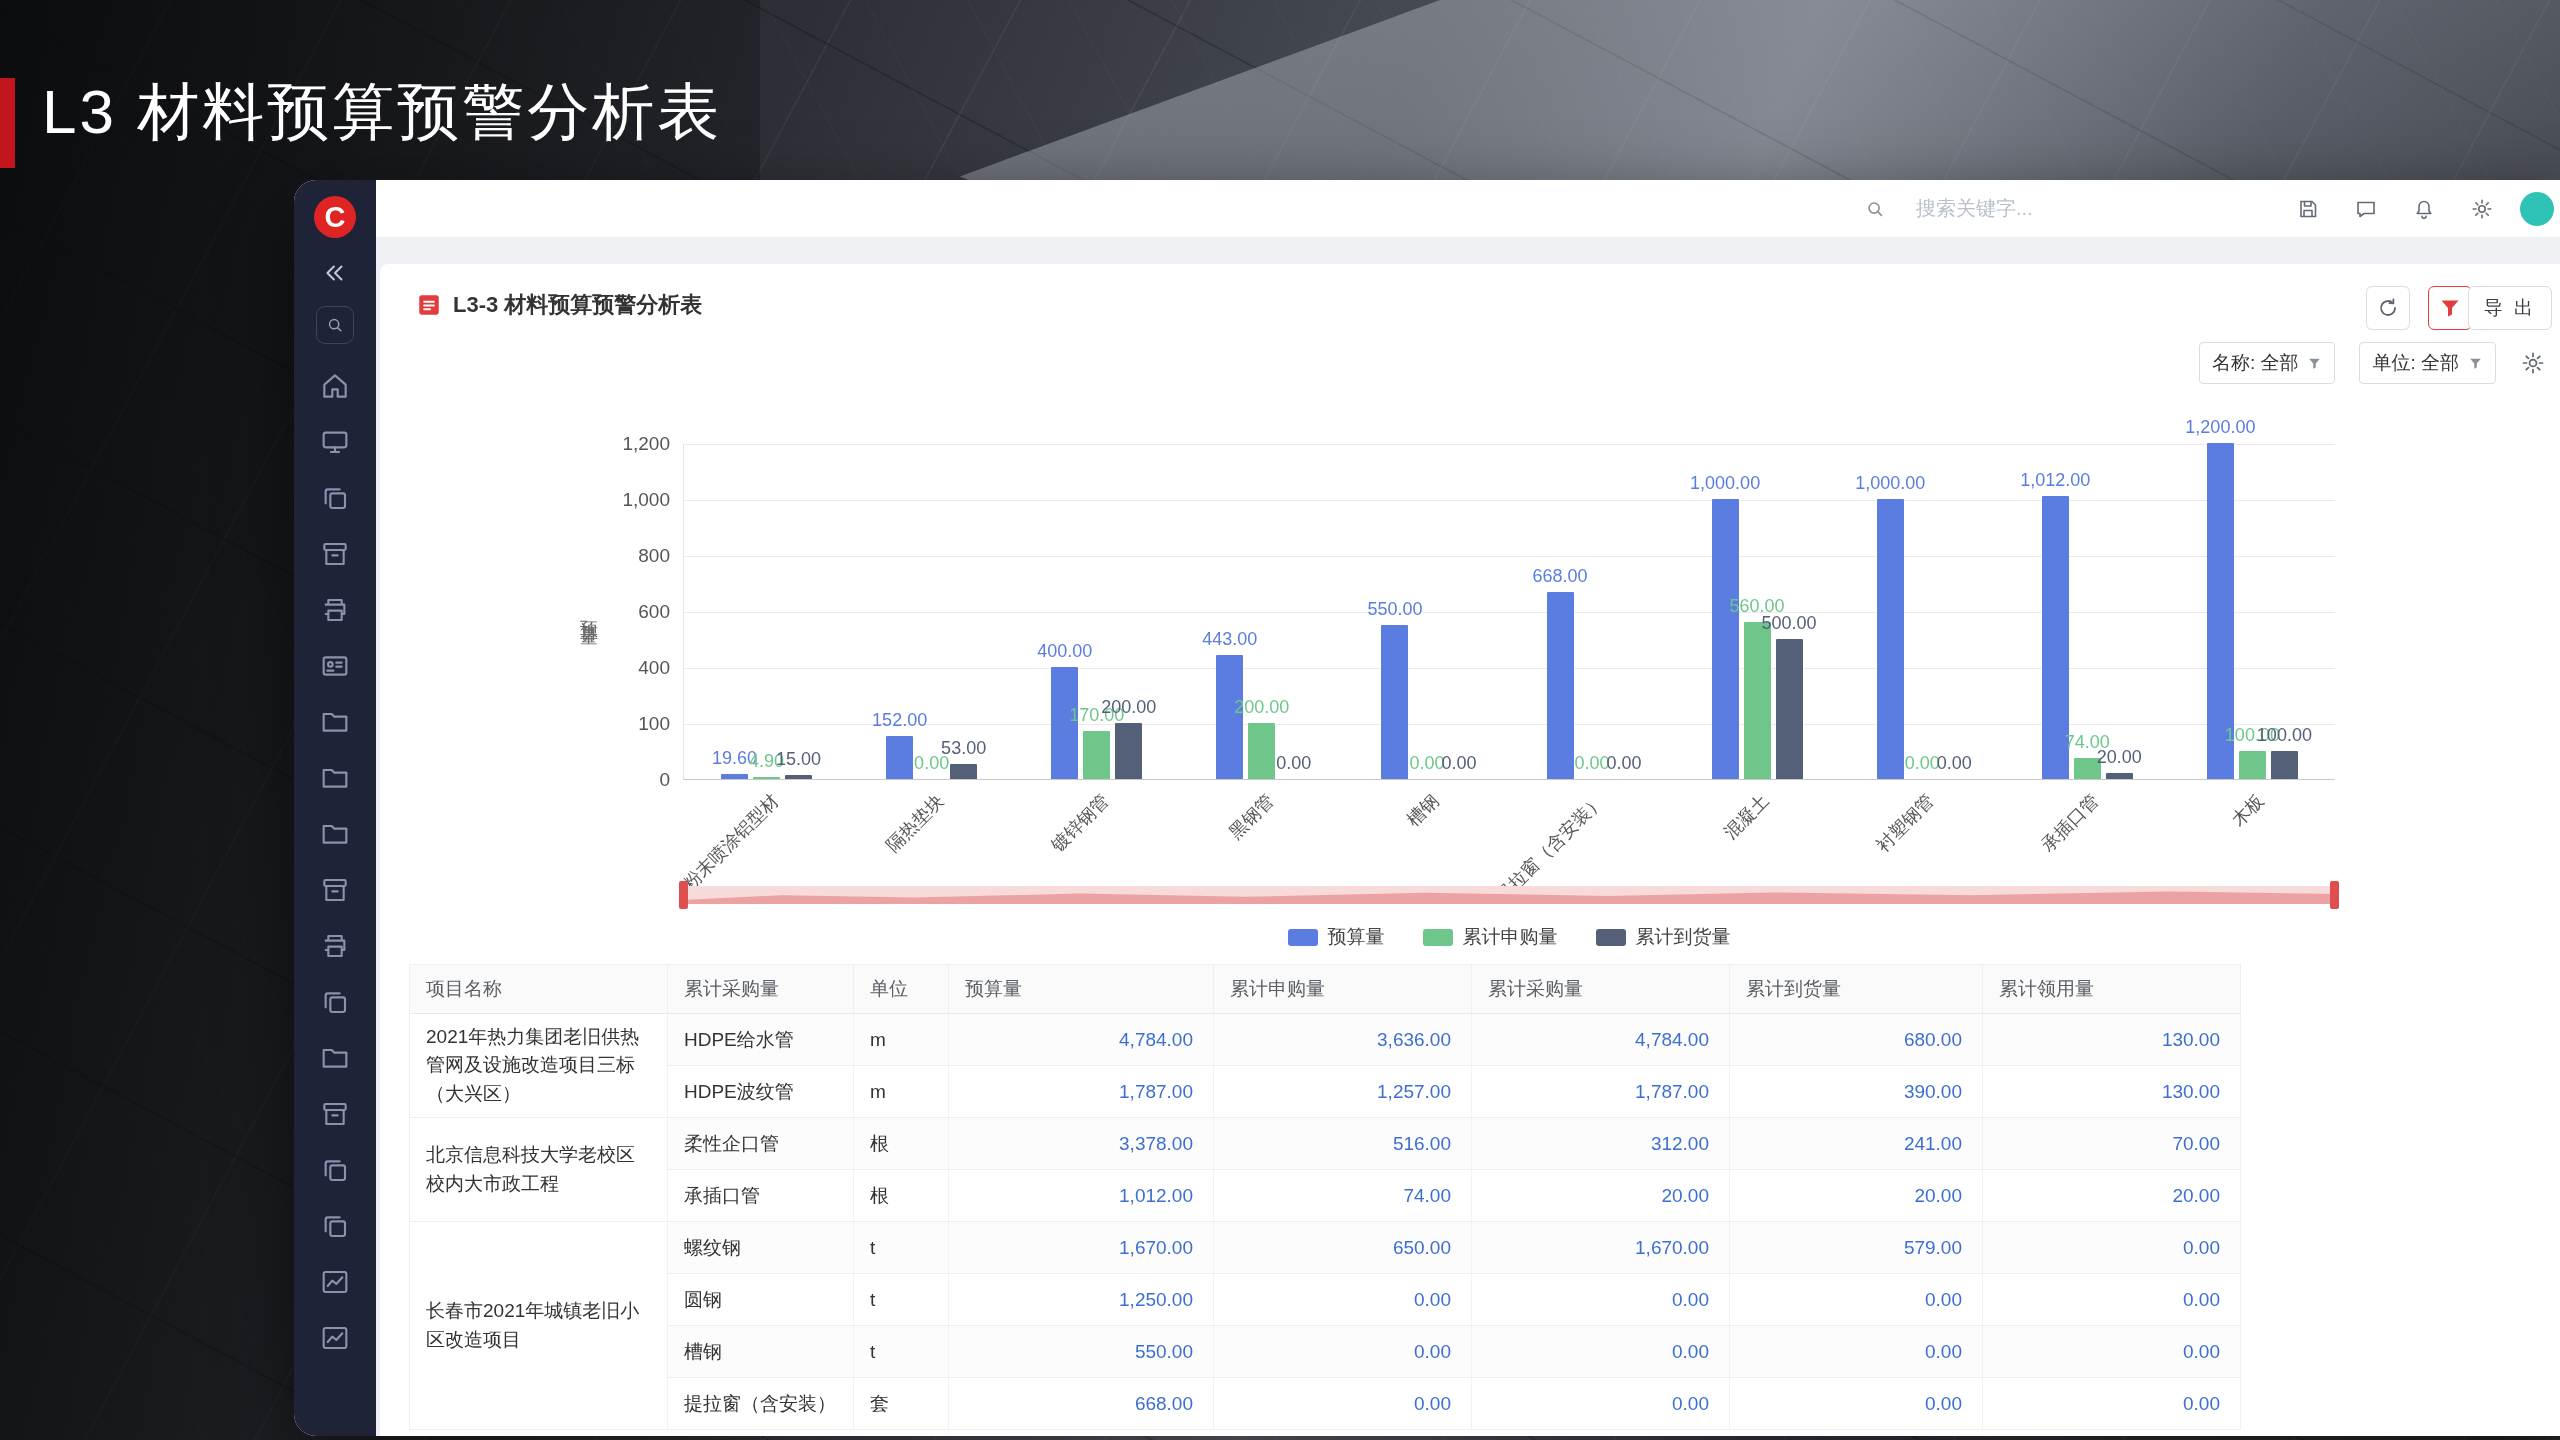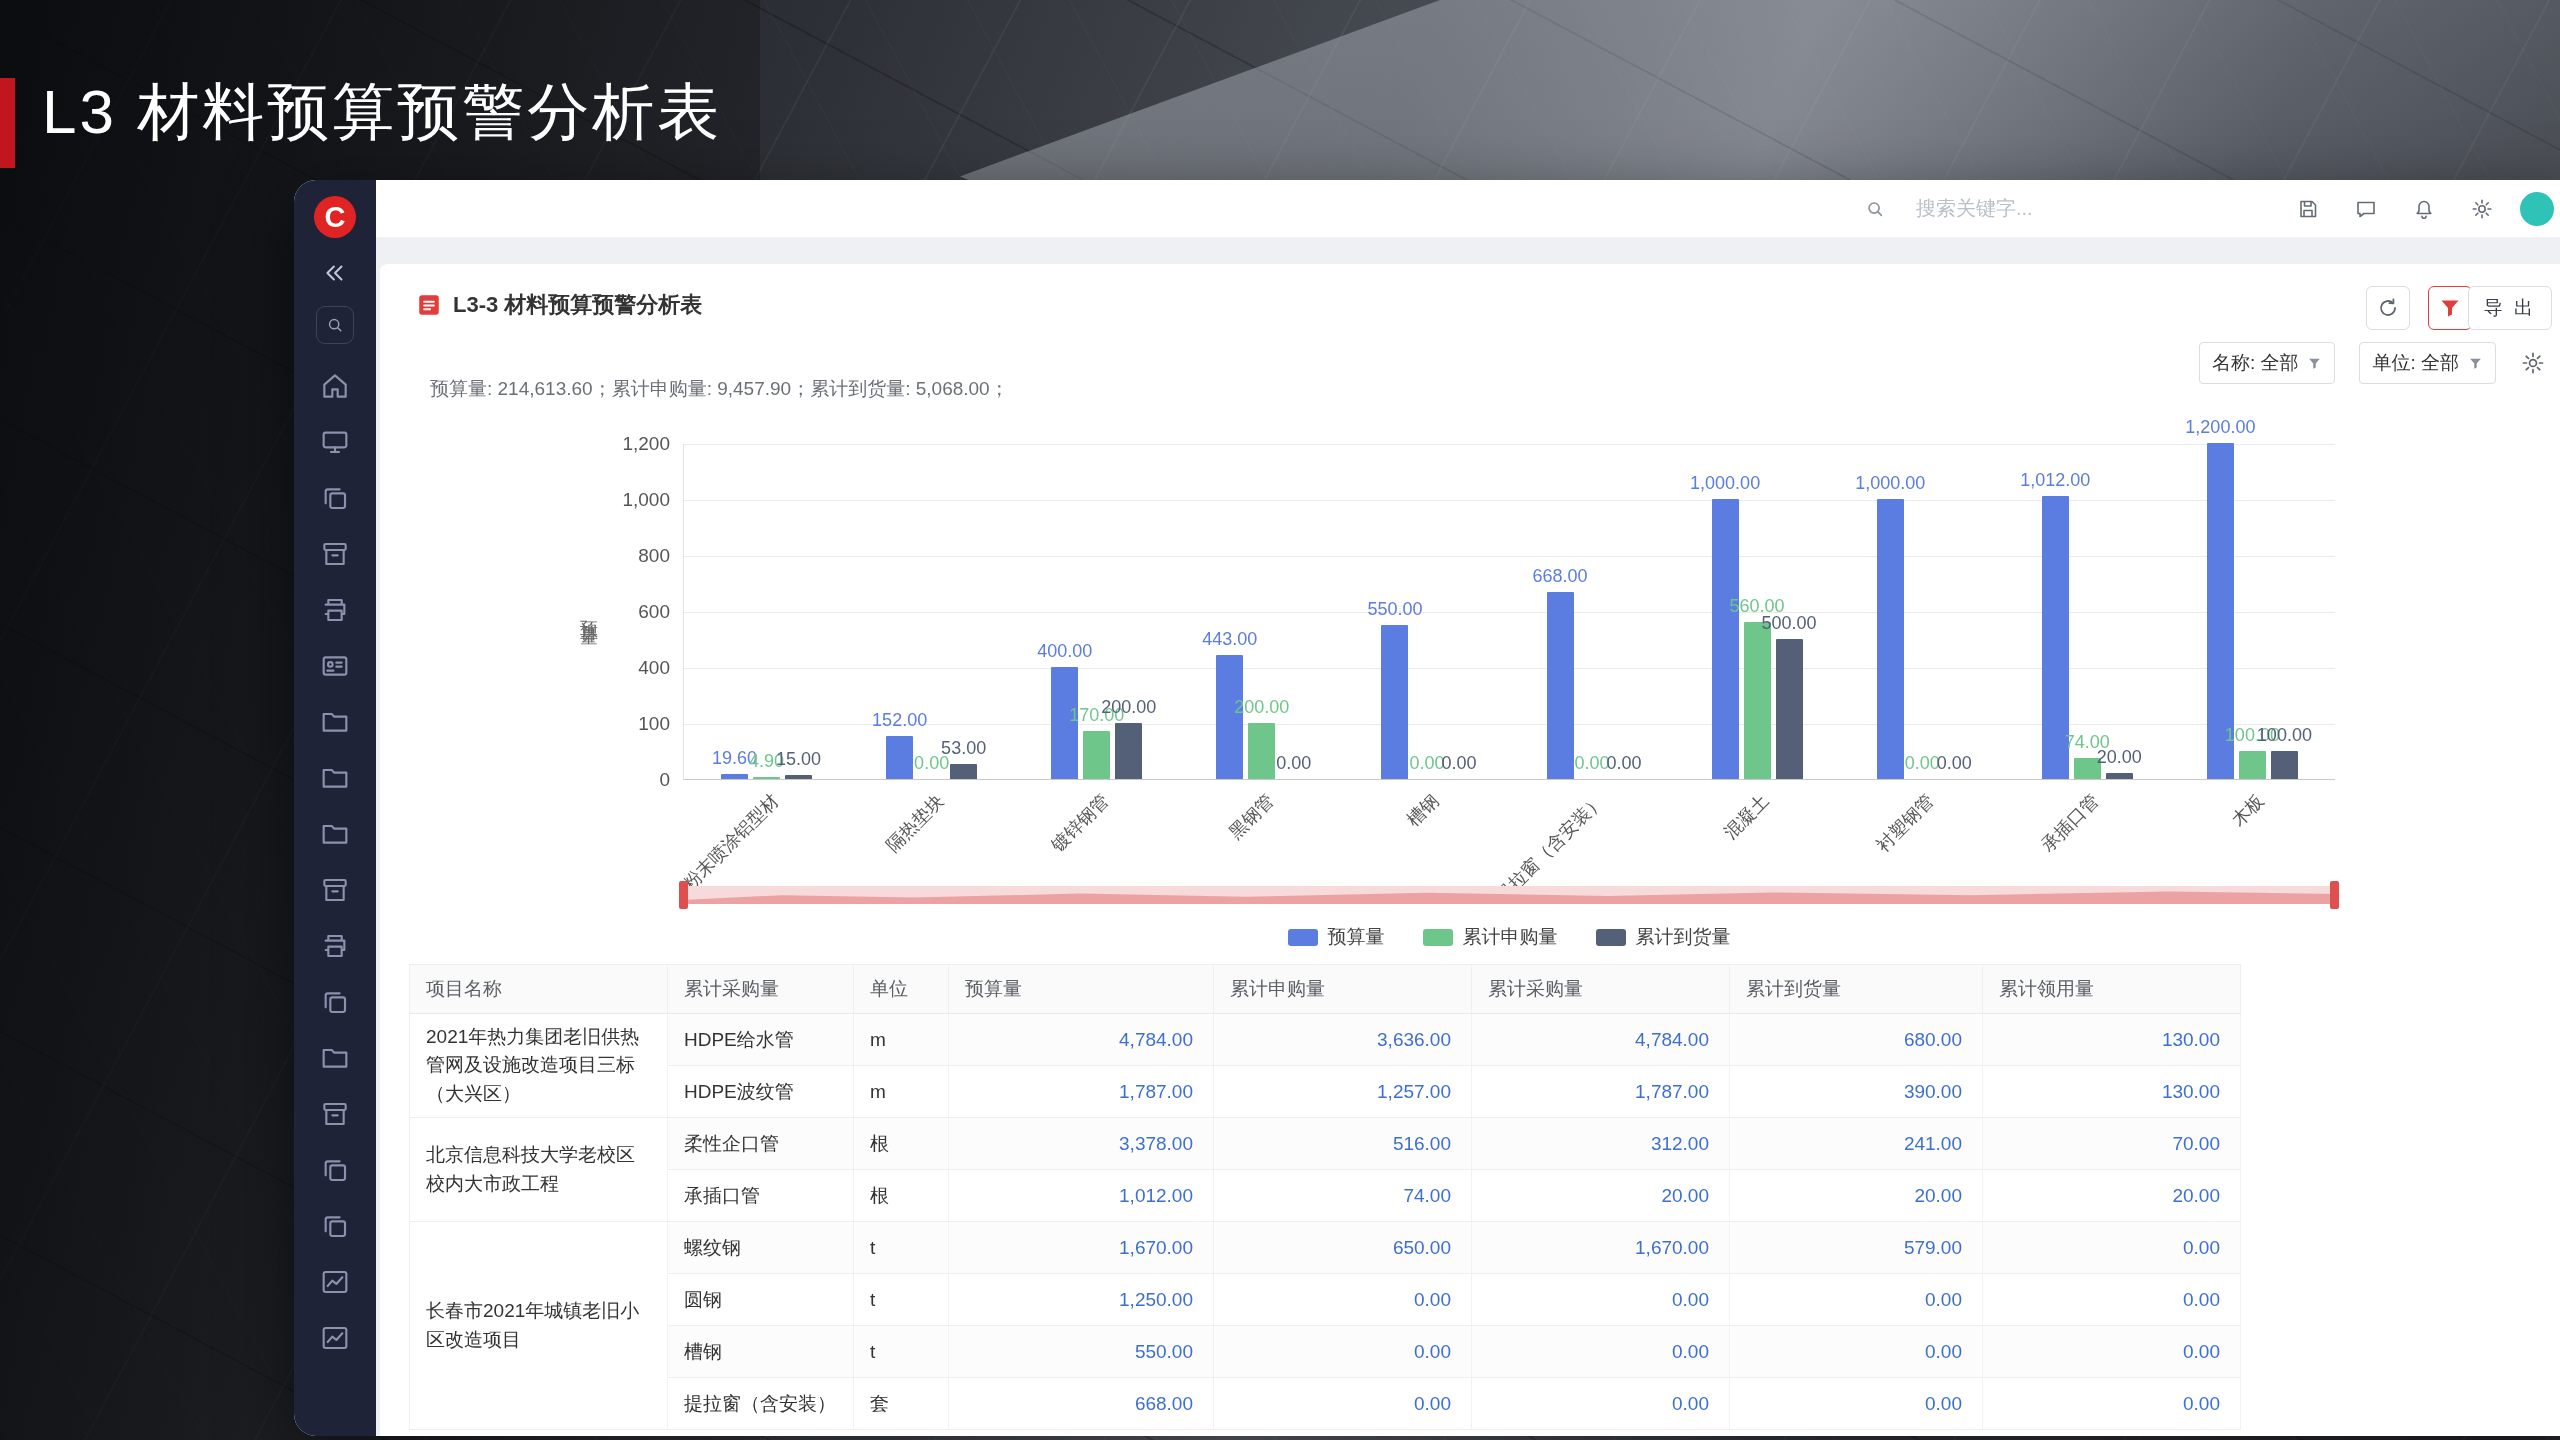--- a/index.html
+++ b/index.html
@@ -280,21 +280,20 @@
                 </svg>
             </div>
             <div class="col-gear">
               <svg viewBox="0 0 24 24" fill="none" stroke="currentColor" stroke-width="1.6" stroke-linecap="round">
                   <circle cx="12" cy="12" r="3.2"></circle>
                   <path d="M12 3.2 V6 M12 18 V20.8 M3.2 12 H6 M18 12 H20.8 M5.8 5.8 L7.8 7.8 M16.2 16.2 L18.2 18.2 M18.2 5.8 L16.2 7.8 M7.8 16.2 L5.8 18.2"></path>
                 </svg>
             </div>
           </div>
 
-          <div class="summary">预算量: 214,613.60；累计申购量: 9,457.90；累计到货量: 5,068.00；</div>
 
           <div class="chart-area">
             <div class="y-name">预算量</div>
             <div class="plot">
                 <div class="ytick" style="top: 336px;">0</div>
                 <div class="gridline" style="top: 280px;"></div>
                 <div class="ytick" style="top: 280px;">100</div>
                 <div class="gridline" style="top: 224px;"></div>
                 <div class="ytick" style="top: 224px;">400</div>
                 <div class="gridline" style="top: 168px;"></div>

